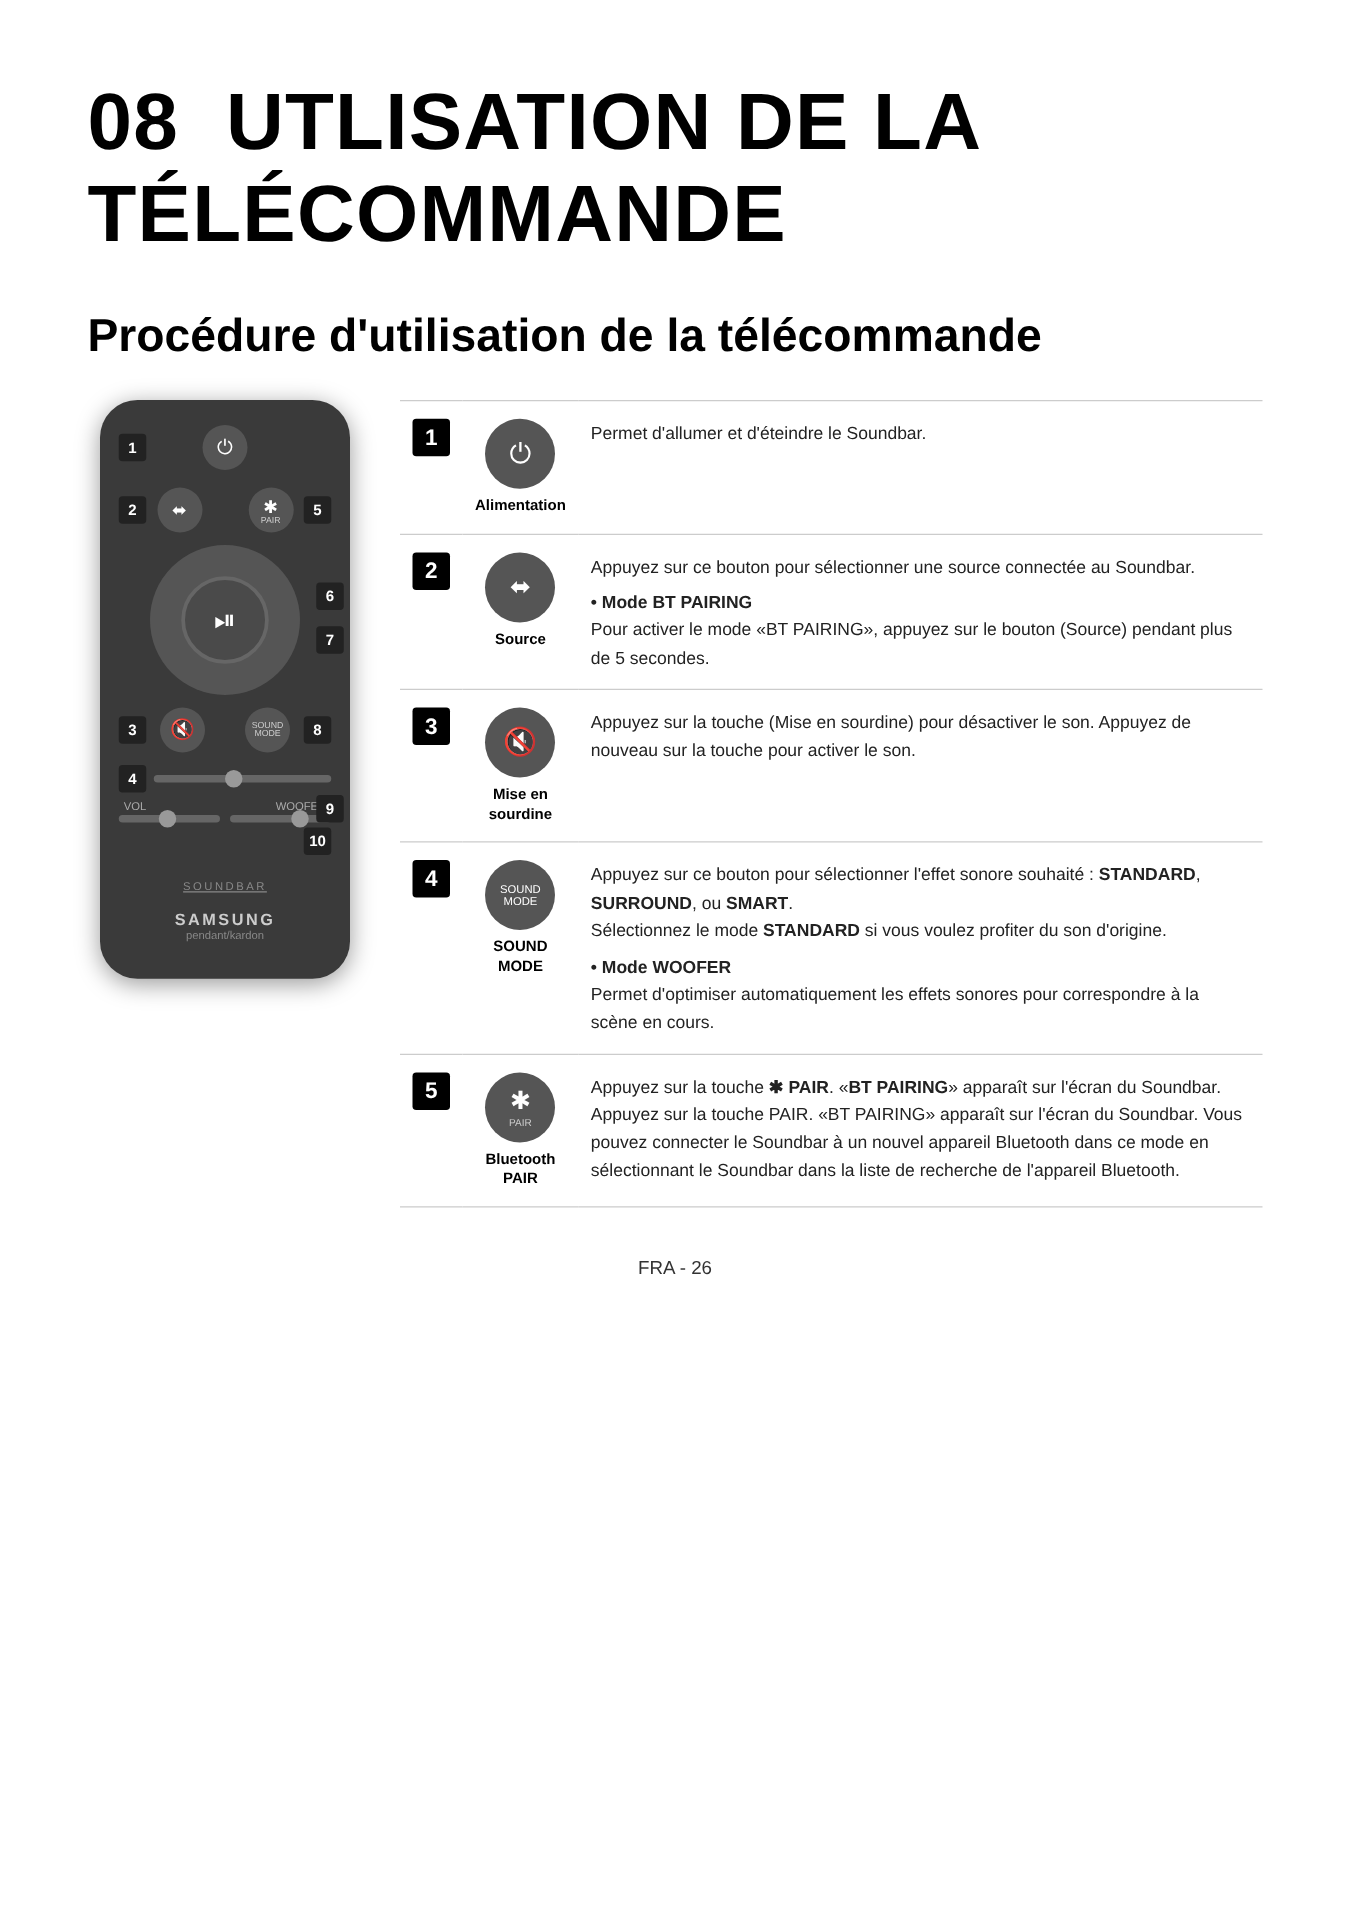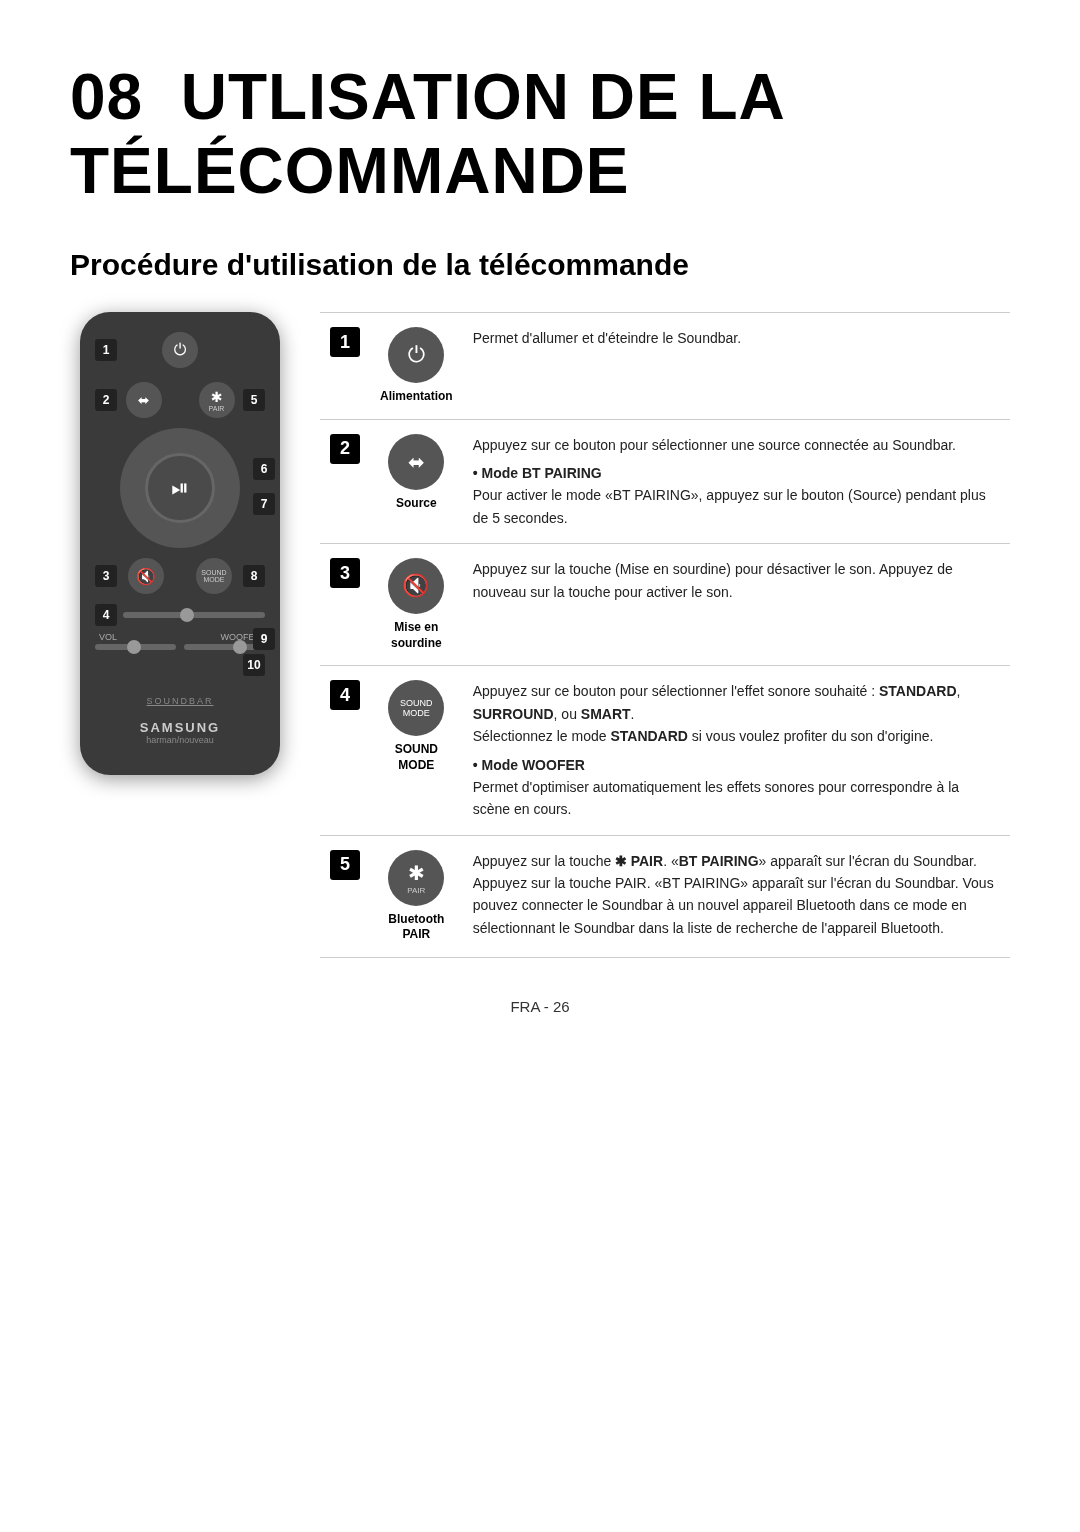--- a/index.html
+++ b/index.html
@@ -12,21 +12,21 @@
       padding: 60px 70px 60px 70px;
     }
     h1.main-title {
       font-size: 64px;
       font-weight: 700;
       letter-spacing: 1px;
       margin-bottom: 40px;
       color: #000;
     }
     h2.section-title {
-      font-size: 30px;
+      font-size: 37px;
       font-weight: 700;
       margin-bottom: 30px;
       color: #000;
     }
     .content-area {
       display: flex;
       gap: 30px;
       align-items: flex-start;
     }
     
@@ -354,21 +354,21 @@
       </div>
 
       <div style="display:flex; justify-content:flex-end; margin-bottom:4px; position:relative;">
         <div class="num-label" style="position:relative;">10</div>
       </div>
 
       <div class="soundbar-label">SOUNDBAR</div>
 
       <div class="samsung-logo">
         <div class="samsung-text">SAMSUNG</div>
-        <div class="harman-text">harman/nouveau</div>
+        <div class="harman-text">pendant/kardon</div>
       </div>
     </div>
   </div>
 
   <div class="table-area">
     <table class="instruction-table">
       <tbody>
 
         <tr>
           <td class="row-num"><span class="row-num-box">1</span></td>

